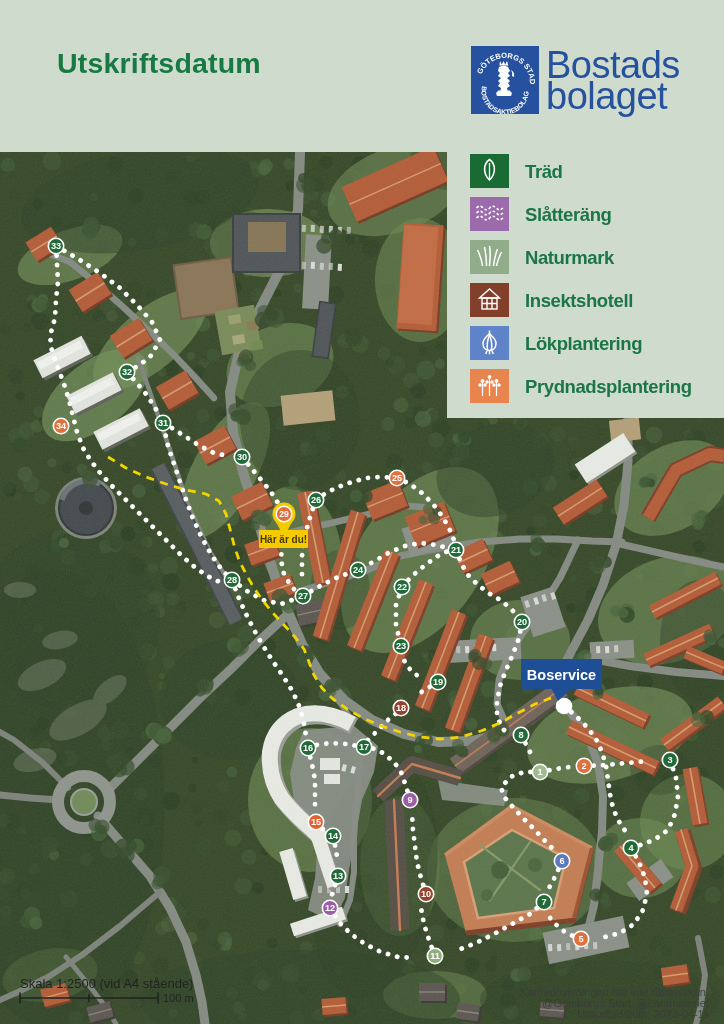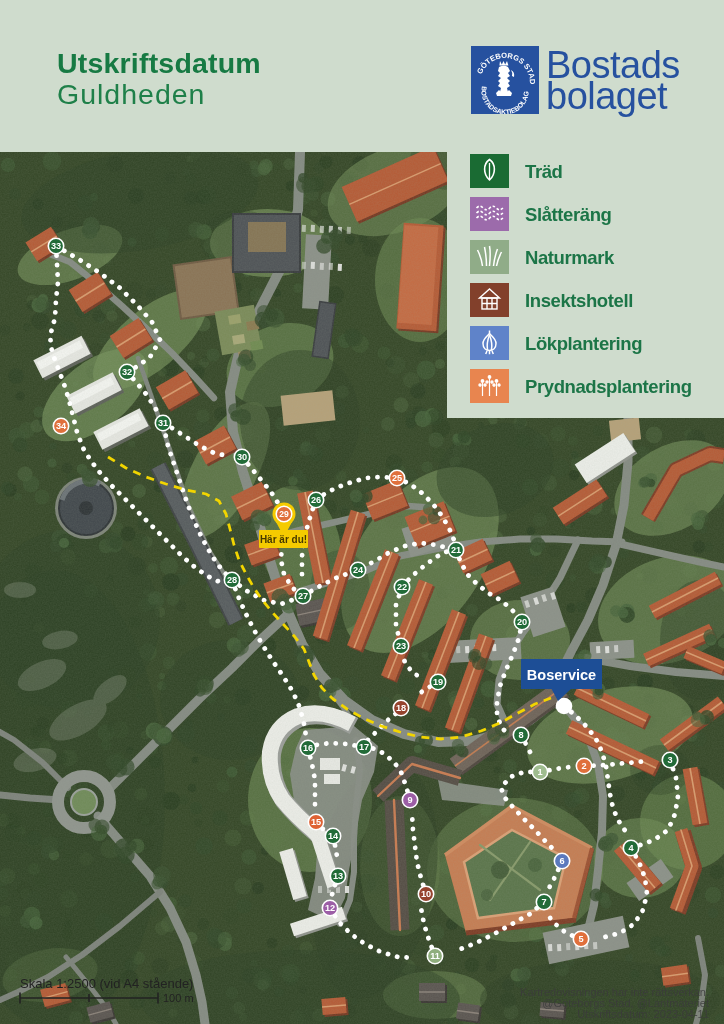--- a/index.html
+++ b/index.html
@@ -4,21 +4,20 @@
 html,body{margin:0;padding:0;background:#cfdccd;}
 #page{position:relative;width:724px;height:1024px;overflow:hidden;font-family:"Liberation Sans",sans-serif;}
 </style></head>
 <body>
 <div id="page">
 
 <div style="position:absolute;left:0;top:0;width:724px;height:152px;background:#cfdccd;"></div>
 
 <div style="position:absolute;left:57px;top:46.5px;font-size:28.5px;font-weight:bold;color:#177a43;letter-spacing:0.2px;">Utskriftsdatum</div>
 
-<div style="position:absolute;left:57px;top:77.5px;font-size:28.5px;letter-spacing:1px;color:#1f8049;">Guldheden</div>
 
 <svg style="position:absolute;left:471px;top:46px;" width="68" height="68" viewBox="0 0 68 68">
 <rect width="68" height="68" fill="#26519f"></rect>
 <defs>
 <path id="arcT" d="M9,37 A25,25 0 1 1 59,37"></path>
 <path id="arcB" d="M11,40 A23.5,23.5 0 1 0 57,40"></path>
 </defs>
 <text font-family="Liberation Sans,sans-serif" font-size="7.5" font-weight="bold" fill="#ffffff"><textPath href="#arcT" startOffset="11%">GÖTEBORGS STADS</textPath></text>
 <text font-family="Liberation Sans,sans-serif" font-size="6.8" font-weight="bold" fill="#ffffff"><textPath href="#arcB" startOffset="0%">BOSTADSAKTIEBOLAG</textPath></text>
 <g fill="#ffffff">

